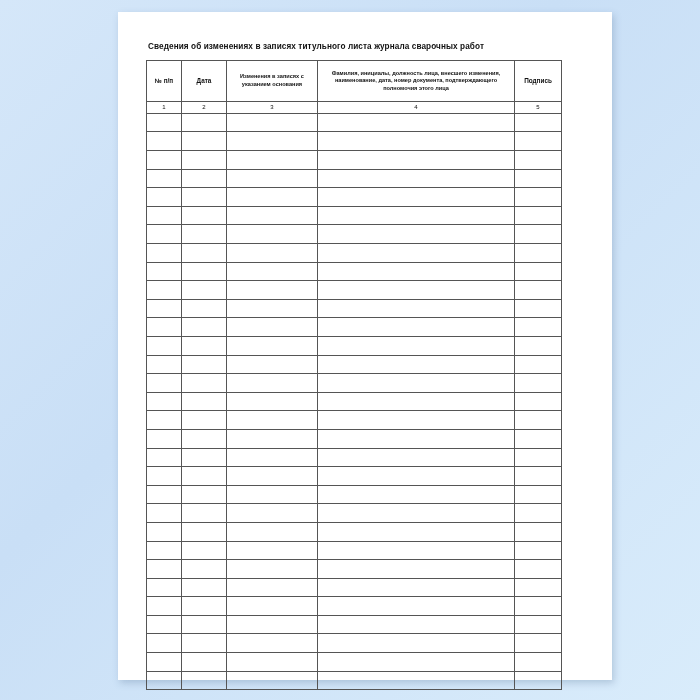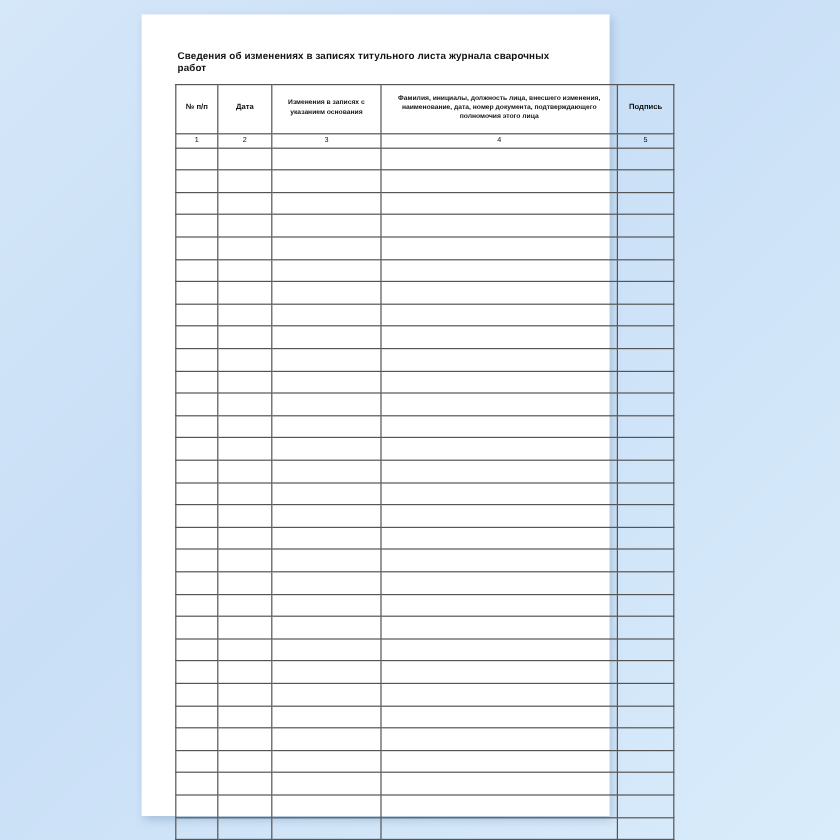--- a/index.html
+++ b/index.html
@@ -16,21 +16,21 @@
   .scene {
     position: relative;
     width: 700px;
     height: 700px;
     background: linear-gradient(135deg, #d5e7f9 0%, #c9dff6 40%, #d9ecfb 100%);
   }
   .page {
     position: absolute;
     left: 118px;
     top: 12px;
-    width: 390px;
+    width: 494px;
     height: 668px;
     background: #ffffff;
     box-shadow: 2px 3px 7px rgba(60,90,130,0.25);
   }
   .page-inner {
     position: absolute;
     left: 28px;
     top: 30px;
     right: 28px;
   }

